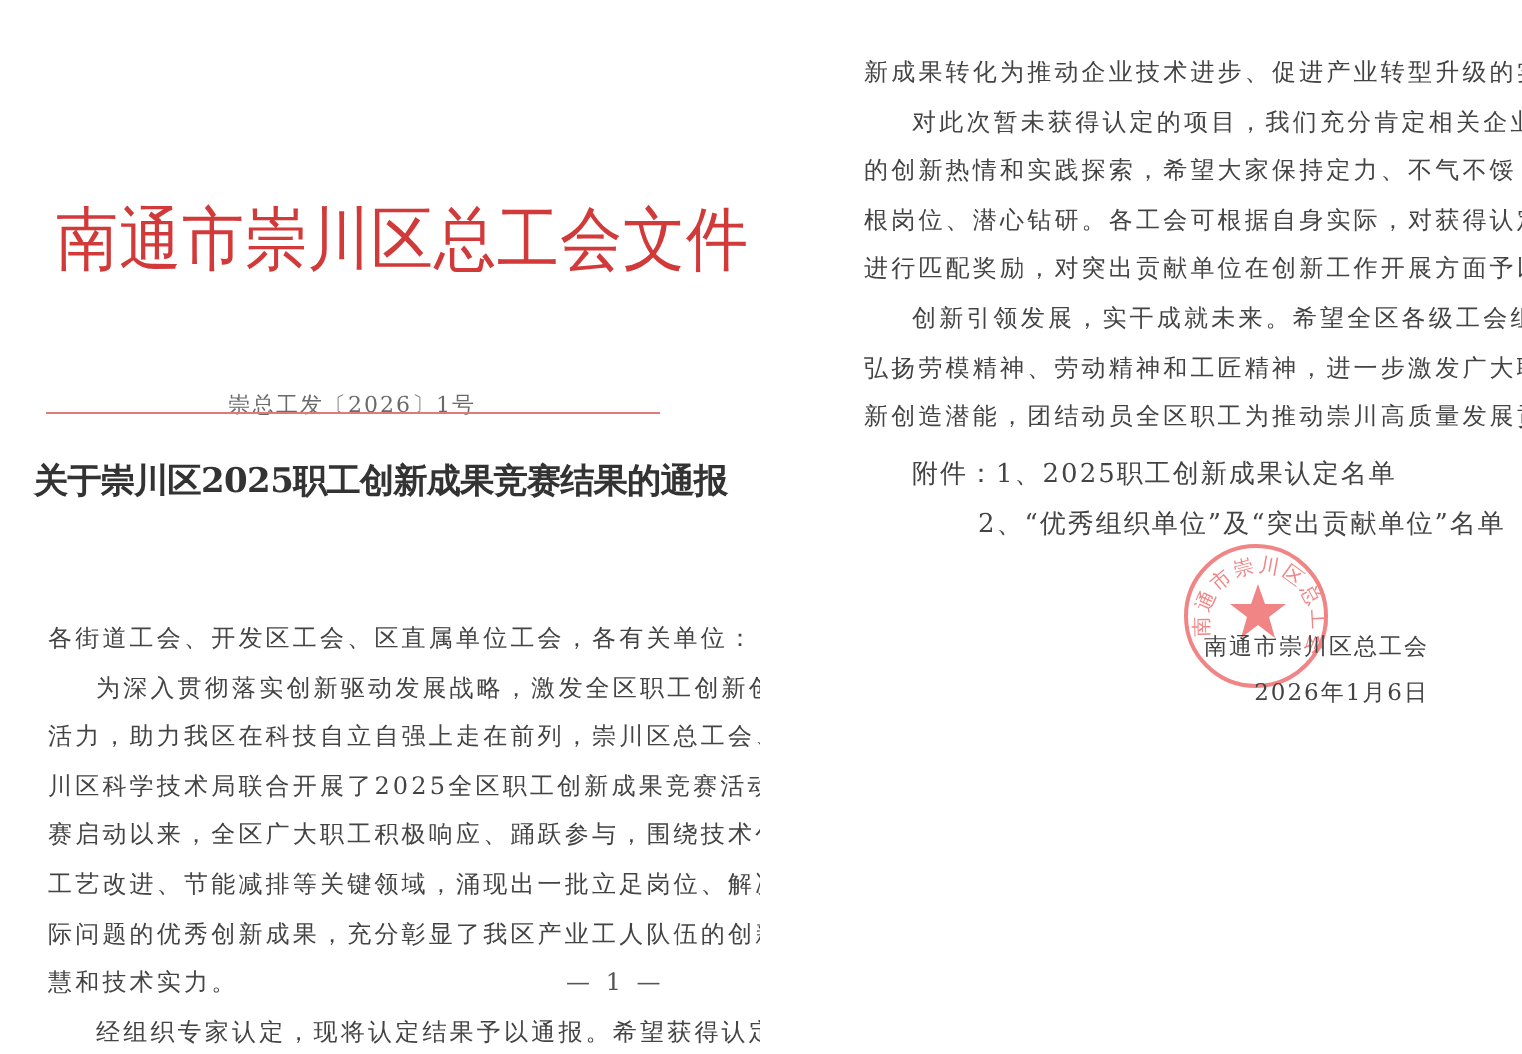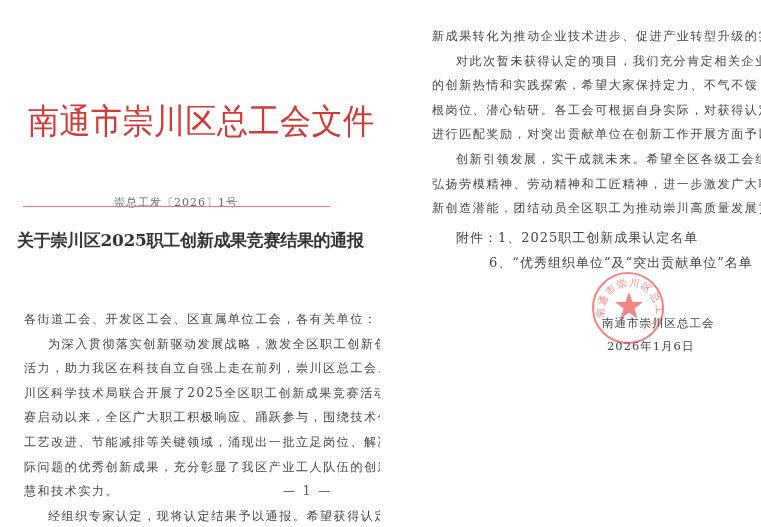--- a/index.html
+++ b/index.html
@@ -55,21 +55,21 @@
     .seal-star {
       position: absolute; left: 20px; top: 17px; width: 30px; height: 30px;
     }
     .seal-ring-text {
       position: absolute; left: 0; top: 0; width: 72px; height: 72px;
     }
     .signature {
       position: absolute; left: 222px; top: 312px; font-size: 11.5px; color: #444;
       line-height: 23px; letter-spacing: 1px; white-space: nowrap;
     }
-    .sig-date { padding-left: 5px; }
+    .sig-date { padding-left: 5px; text-align: right; }
   </style>
 </head>
 <body>
 
 <div class="page page-left">
   <div class="red-title">南通市崇川区总工会文件</div>
   <div class="doc-number">崇总工发〔2026〕1号</div>
   <div class="red-rule"></div>
   <div class="notice-heading">关于崇川区2025职工创新成果竞赛结果的通报</div>
 
@@ -96,21 +96,21 @@
     <span class="line">的创新热情和实践探索，希望大家保持定力、不气不馁，继续扎</span>
     <span class="line">根岗位、潜心钻研。各工会可根据自身实际，对获得认定的成果</span>
     <span class="line">进行匹配奖励，对突出贡献单位在创新工作开展方面予以支持。</span>
     <span class="line indent">创新引领发展，实干成就未来。希望全区各级工会组织大力</span>
     <span class="line">弘扬劳模精神、劳动精神和工匠精神，进一步激发广大职工的创</span>
     <span class="line">新创造潜能，团结动员全区职工为推动崇川高质量发展贡献智慧</span>
   </div>
 
   <div class="attachments">
     <div>附件：1、2025职工创新成果认定名单</div>
-    <div class="attach-line2">6、“优秀组织单位”及“突出贡献单位”名单</div>
+    <div class="attach-line2">2、“优秀组织单位”及“突出贡献单位”名单</div>
   </div>
 
   <div class="seal">
     <svg class="seal-ring-text" viewBox="0 0 72 72">
       <defs>
         <path id="sealArc" d="M 12 48 A 26 26 0 1 1 60 48" fill="none"></path>
       </defs>
       <text font-size="10" fill="#ef6f6f" font-family="DejaVu Serif, serif" letter-spacing="1.5">
         <textPath href="#sealArc" startOffset="4">南通市崇川区总工会</textPath>
       </text>

